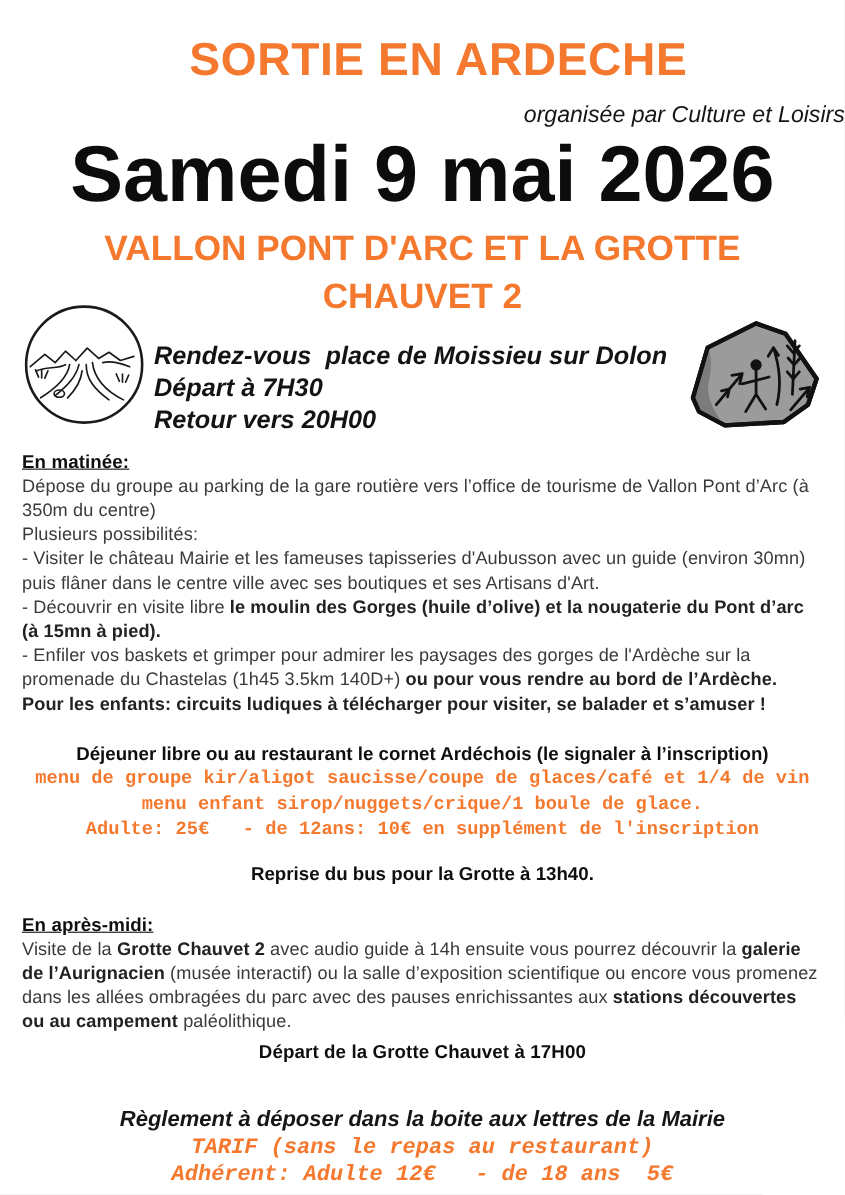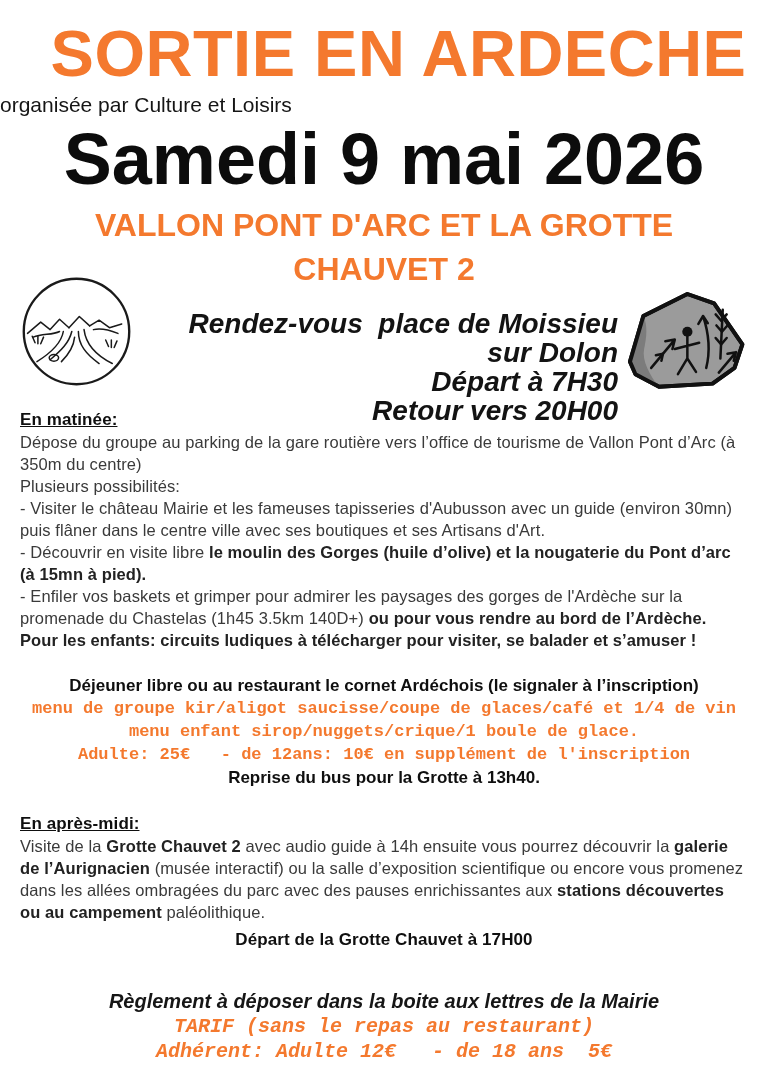--- a/index.html
+++ b/index.html
@@ -13,31 +13,32 @@
     overflow: hidden;
     font-family: "Liberation Sans", sans-serif;
     color: #111;
   }
   .prewrap { white-space: pre-wrap; }
   .orange { color: var(--orange, #F4792E); font-family: Liberation Mono, monospace; }
 
   .main-title {
     margin-top: 24px;
     text-align: center;
-    font-size: 65px;
+    font-size: 42px;
     line-height: 60px;
     font-weight: bold;
     letter-spacing: 0.5px;
     color: var(--orange, #F4792E);
     padding-left: 29px;
   }
   .subtitle {
     margin-top: 9px;
-    text-align: left;
+    text-align: right;
     font-size: 21px;
+    font-style: italic;
     color: #151515;
   }
   .date-title {
     margin-top: 13px;
     text-align: center;
     font-size: 72px;
     line-height: 58px;
     font-weight: bold;
     color: #0c0c0c;
   }
@@ -48,23 +49,23 @@
     line-height: 44px;
     font-weight: bold;
     color: var(--orange, #F4792E);
   }
 
   .meeting-row { position: relative; height: 118px; }
   .gorge-svg { position: absolute; left: 20px; top: -16px; width: 113px; height: 113px; }
   .rock-svg  { position: absolute; right: 16px; top: -8px; width: 134px; height: 114px; }
   .meeting-text {
     position: absolute; left: 140px; right: 150px; top: 18px;
-    text-align: right;
+    text-align: left;
     font-weight: bold; font-style: italic;
-    font-size: 28px; line-height: 29px;
+    font-size: 23px; line-height: 29px;
     color: #131313;
   }
 
   .body-text {
     padding: 0 20px;
     font-size: 16.5px;
     line-height: 22px;
     color: #3a3a3a;
     letter-spacing: 0.1px;
   }
@@ -77,21 +78,21 @@
   .semibold { font-weight: bold; color: #222; }
 
   .lunch-block {
     margin-top: 23px;
     text-align: center;
     font-weight: bold;
     font-size: 17px;
     line-height: 23px;
     color: #0f0f0f;
   }
-  .bus-line { }
+  .bus-line { margin-top: 17px; }
 
   .afternoon-block { margin-top: 24px; }
   .departure-line {
     margin-top: 6px;
     text-align: center;
     font-weight: bold;
     font-size: 17px;
     color: #0f0f0f;
   }
 

